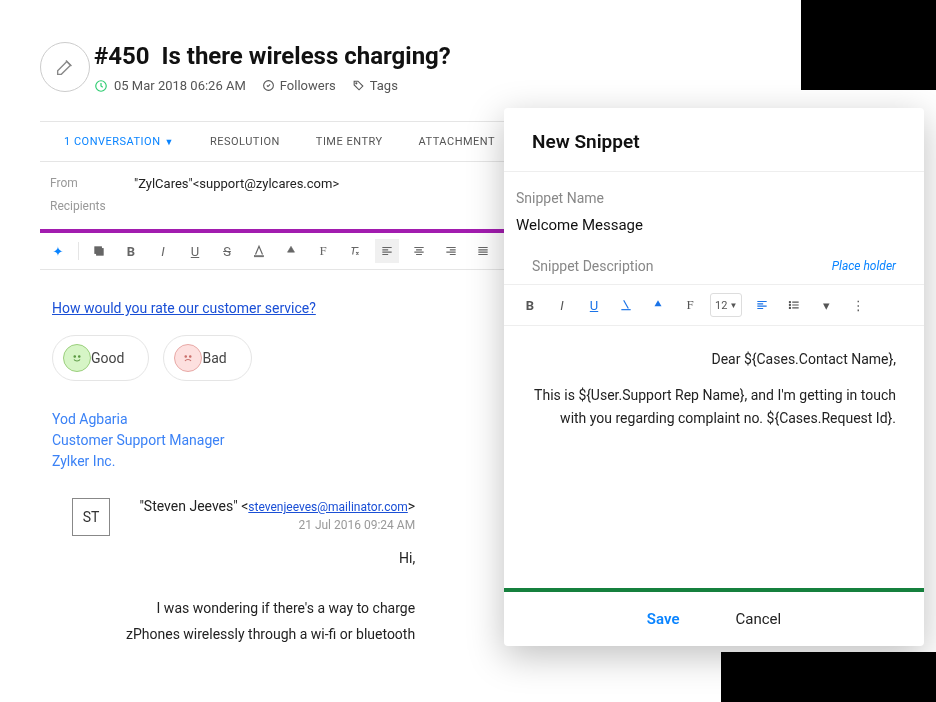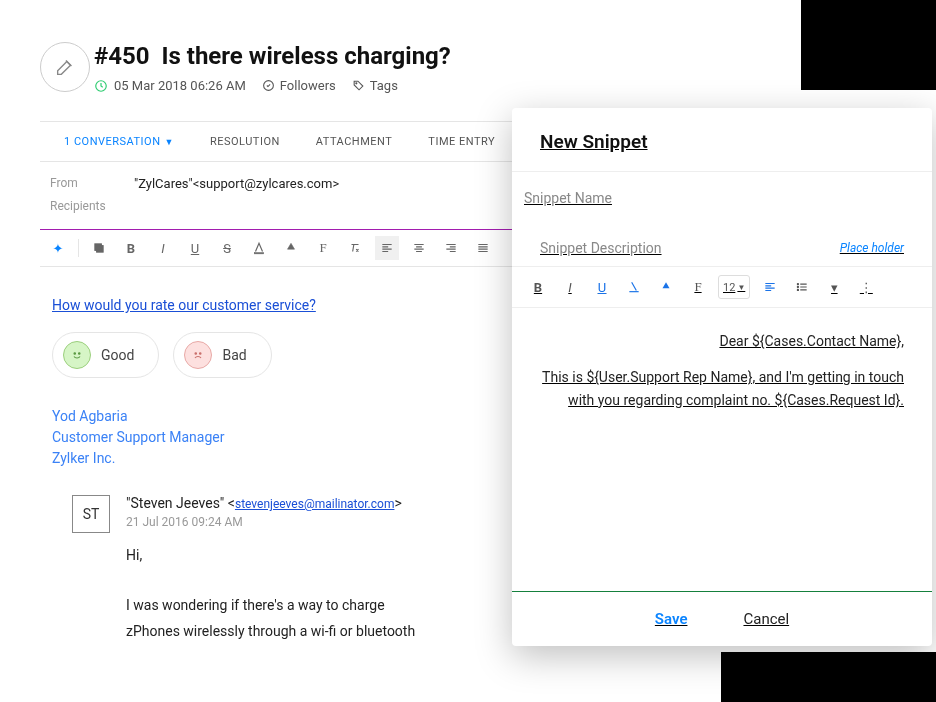--- a/index.html
+++ b/index.html
@@ -31,21 +31,21 @@
   .meta-item svg { width: 13px; height: 13px; stroke: #555; fill: none; }
 
   .tabs-bar {
     border-top: 1px solid #e5e5e5; border-bottom: 1px solid #e5e5e5;
     display: flex; padding: 0 6px;
   }
   .tab { font-size: 11px; letter-spacing: 0.5px; color: #555; padding: 13px 18px; cursor: pointer; display: flex; align-items: center; gap: 4px; }
   .tab.active { color: #0a84ff; }
   .tab .chev { font-size: 9px; }
 
-  .msg-fields { padding: 10px 10px 12px 10px; font-size: 13px; border-bottom: 1px solid #a21caf; }
+  .msg-fields { padding: 10px 10px 12px 10px; font-size: 13px; border-bottom: 4px solid #a21caf; }
   .field-row { display: flex; gap: 14px; padding: 4px 0; }
   .field-label { width: 70px; color: #999; font-size: 12px; }
   .field-value { color: #222; }
 
   .editor-toolbar {
     border-bottom: 1px solid #e5e5e5; display: flex; align-items: center;
     padding: 6px 6px; gap: 8px;
   }
   .tb-btn {
     width: 24px; height: 24px; display: flex; align-items: center; justify-content: center;
@@ -53,66 +53,66 @@
   }
   .tb-btn.special { color: #0a84ff; }
   .tb-btn svg { width: 14px; height: 14px; stroke: #666; fill: #666; }
   .tb-sep { width: 1px; height: 18px; background: #e5e5e5; }
 
   .body-area { padding: 28px 12px 10px 12px; }
   .survey-link { color: #1a4fd6; font-size: 14px; }
   .rating-row { display: flex; gap: 14px; margin: 18px 0 28px 0; }
   .rating-chip {
     border: 1px solid #e5e5e5; border-radius: 24px; padding: 8px 24px 8px 10px;
-    display: flex; align-items: center; gap: 10px; font-size: 14px; color: #444; cursor: pointer;
+    display: flex; align-items: center; font-size: 14px; color: #444; cursor: pointer;
     background: #fff;
   }
   .face {
     width: 28px; height: 28px; border-radius: 50%; display: flex; align-items: center; justify-content: center;
   }
   .face.good { background: #d6f5c6; border: 1px solid #9bcf7d; }
   .face.bad  { background: #fde0df; border: 1px solid #e8a9a6; }
   .face svg { width: 18px; height: 18px; }
 
   .signature { color: #3b82f6; font-size: 14px; line-height: 1.5; margin-bottom: 26px; }
 
-  .reply-block { display: flex; gap: 16px; padding-left: 20px; }
+  .reply-block { display: flex; gap: 16px; padding-left: 20px; text-align: right; }
   .avatar-sq {
     width: 38px; height: 38px; border: 1px solid #888; display: flex; align-items: center; justify-content: center;
     font-size: 14px; color: #333; flex-shrink: 0;
   }
   .reply-meta .sender { font-size: 14px; color: #222; }
   .reply-meta .sender .email { color: #1a4fd6; text-decoration: underline; font-size: 12px; }
   .reply-meta .time { color: #999; font-size: 12px; margin-top: 4px; }
   .reply-body { margin-top: 14px; font-size: 14px; color: #222; line-height: 1.8; }
 
   
   .snippet-panel {
-    position: absolute; top: 108px; right: 4px; width: 420px; height: 538px;
+    position: absolute; top: 108px; right: 12px; width: 420px; height: 538px;
     background: #fff; box-shadow: 0 10px 36px rgba(0,0,0,0.25); border-radius: 4px;
-    display: flex; flex-direction: column; text-decoration: underline;
+    display: flex; flex-direction: column;
   }
   .sp-header { padding: 22px 28px 18px 28px; font-size: 19px; font-weight: 600; color: #111; border-bottom: 1px solid #eee; }
   .sp-section { padding: 18px 28px 4px 12px; }
   .sp-label { font-size: 14px; color: #888; margin-bottom: 10px; }
   .sp-value { font-size: 15px; color: #111; }
   .sp-desc-header { display: flex; justify-content: space-between; align-items: center; padding: 20px 28px 10px 28px; }
   .placeholder-link { color: #0a84ff; font-size: 12px; font-style: italic; cursor: pointer; }
 
   .sp-toolbar {
     border-top: 1px solid #eee; border-bottom: 1px solid #eee; padding: 8px 14px; display: flex; align-items: center; gap: 8px;
   }
   .sp-tb-btn { width: 24px; height: 24px; display: flex; align-items: center; justify-content: center; color: #555; font-size: 13px; cursor: pointer; }
   .sp-tb-btn.size { width: auto; border: 1px solid #ddd; padding: 0 4px; border-radius: 3px; font-size: 11px; gap: 2px; display: flex; align-items: center; }
   .sp-tb-btn svg { width: 14px; height: 14px; }
 
   .sp-body { padding: 22px 28px; font-size: 14px; color: #222; line-height: 1.6; flex: 1; overflow: hidden; text-align: right; }
   .sp-body p { margin-bottom: 14px; }
 
-  .sp-footer { border-top: 1px solid #15803d; padding: 18px 0; display: flex; justify-content: center; gap: 56px; }
+  .sp-footer { border-top: 4px solid #15803d; padding: 18px 0; display: flex; justify-content: center; gap: 56px; }
   .sp-save { color: #0a84ff; font-weight: 600; font-size: 15px; cursor: pointer; }
   .sp-cancel { color: #222; font-size: 15px; cursor: pointer; }
 </style>
 </head>
 <body>
 
 <div class="black-block-top"></div>
 <div class="black-block-bottom"></div>
 
 <div class="main-panel">
@@ -155,22 +155,22 @@
       </div>
     </div>
   </div>
 
   <div class="tabs-bar">
     <div class="tab active">
       <span>1 CONVERSATION</span>
       <span class="chev">▼</span>
     </div>
     <div class="tab">RESOLUTION</div>
+    <div class="tab">TIME ENTRY</div>
     <div class="tab">ATTACHMENT</div>
-    <div class="tab">TIME ENTRY</div>
   </div>
 
   <div class="msg-fields">
     <div class="field-row">
       <div class="field-label">From</div>
       <div class="field-value">"ZylCares"&lt;support@zylcares.com&gt;</div>
     </div>
     <div class="field-row">
       <div class="field-label">Recipients</div>
     </div>
@@ -276,20 +276,21 @@
         </div>
       </div>
     </div>
   </div>
 </div>
 
 <div class="snippet-panel">
   <div class="sp-header">New Snippet</div>
   <div class="sp-section">
     <div class="sp-label">Snippet Name</div>
+    <div class="sp-value">Welcome Message</div>
   </div>
   <div class="sp-desc-header">
     <div class="sp-label" style="margin-bottom:0">Snippet Description</div>
     <div class="placeholder-link">Place holder</div>
   </div>
   <div class="sp-toolbar">
     <div class="sp-tb-btn" style="font-weight:700">B</div>
     <div class="sp-tb-btn" style="font-style:italic">I</div>
     <div class="sp-tb-btn" style="text-decoration:underline;color:#1a73e8">U</div>
     <div class="sp-tb-btn">

